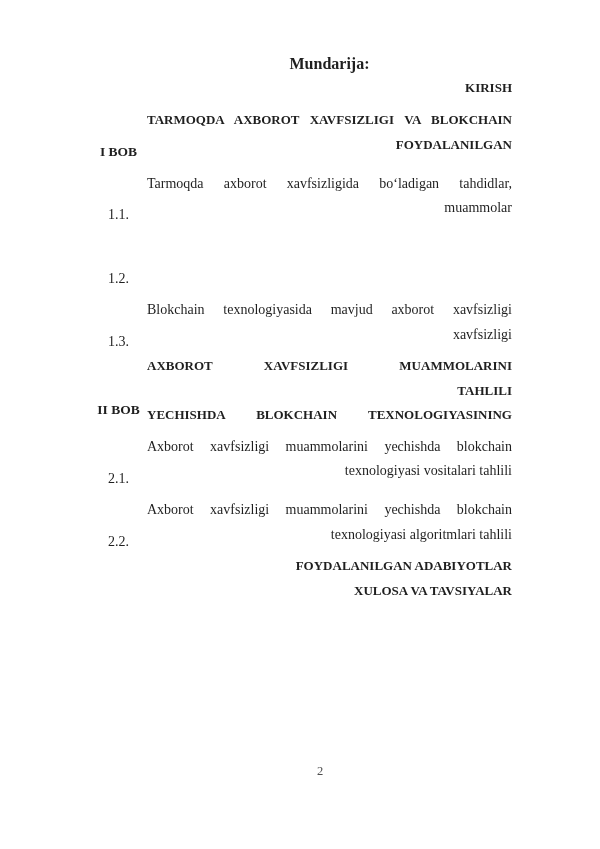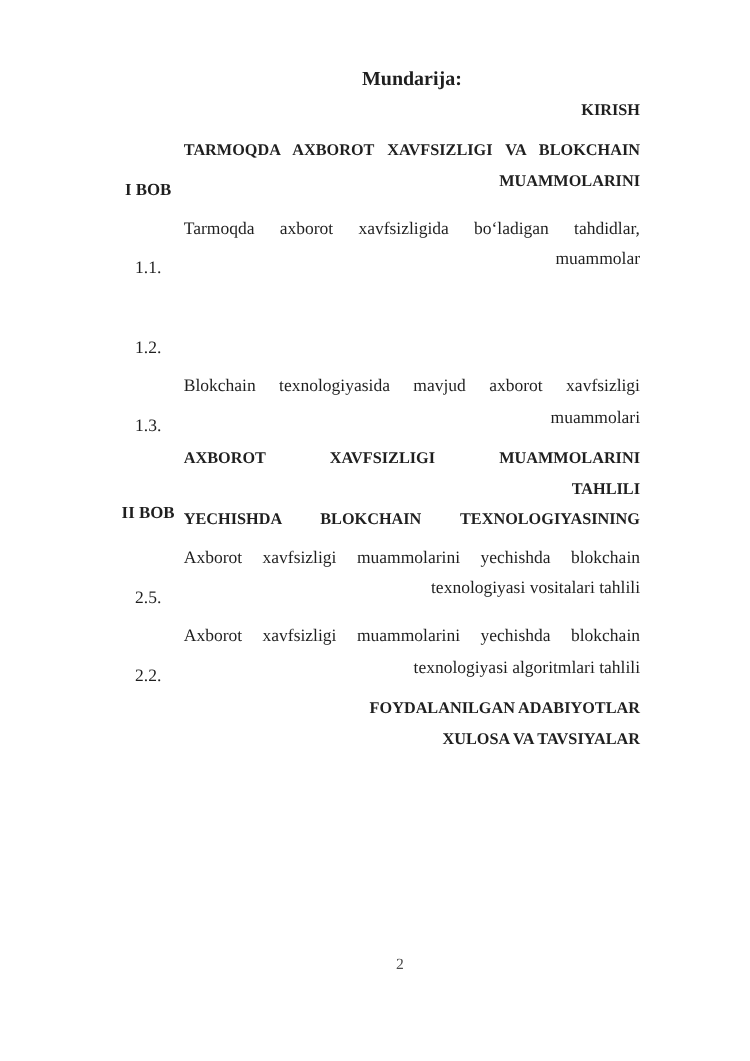--- a/index.html
+++ b/index.html
@@ -67,55 +67,55 @@
 
     <div class="body bold">
             <div class="line">KIRISH</div>
           </div>
   </div>
 
   <div class="row">
     <div class="num bold">I BOB</div>
     <div class="body bold">
             <div class="line just">TARMOQDA AXBOROT XAVFSIZLIGI VA BLOKCHAIN</div>
-            <div class="line">MUAMMOLARINI</div>
+            <div class="line">FOYDALANILGAN</div>
           </div>
   </div>
 
   <div class="row">
     <div class="num">1.1.</div>
     <div class="body">
             <div class="line just">Tarmoqda axborot xavfsizligida bo‘ladigan tahdidlar,</div>
             <div class="line">muammolar</div>
           </div>
   </div>
 
   <div class="row">
     <div class="num">1.2.</div>
   </div>
 
   <div class="row">
     <div class="num">1.3.</div>
     <div class="body">
             <div class="line just">Blokchain texnologiyasida mavjud axborot xavfsizligi</div>
-            <div class="line">muammolari</div>
+            <div class="line">xavfsizligi</div>
           </div>
   </div>
 
   <div class="row">
     <div class="num bold">II BOB</div>
     <div class="body bold">
             <div class="line just">AXBOROT XAVFSIZLIGI MUAMMOLARINI</div>
             <div class="line">TAHLILI</div>
             <div class="line just">YECHISHDA BLOKCHAIN TEXNOLOGIYASINING</div>
           </div>
   </div>
 
   <div class="row">
-    <div class="num">2.5.</div>
+    <div class="num">2.1.</div>
     <div class="body">
             <div class="line just">Axborot xavfsizligi muammolarini yechishda blokchain</div>
             <div class="line">texnologiyasi vositalari tahlili</div>
           </div>
   </div>
 
   <div class="row">
     <div class="num">2.2.</div>
     <div class="body">
             <div class="line just">Axborot xavfsizligi muammolarini yechishda blokchain</div>

